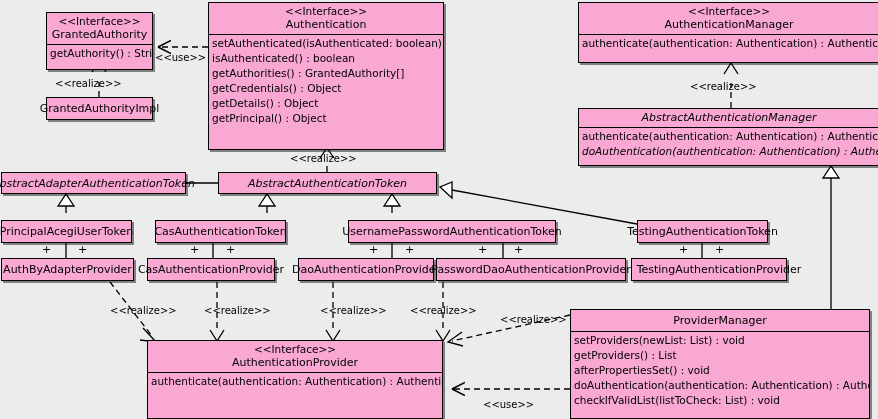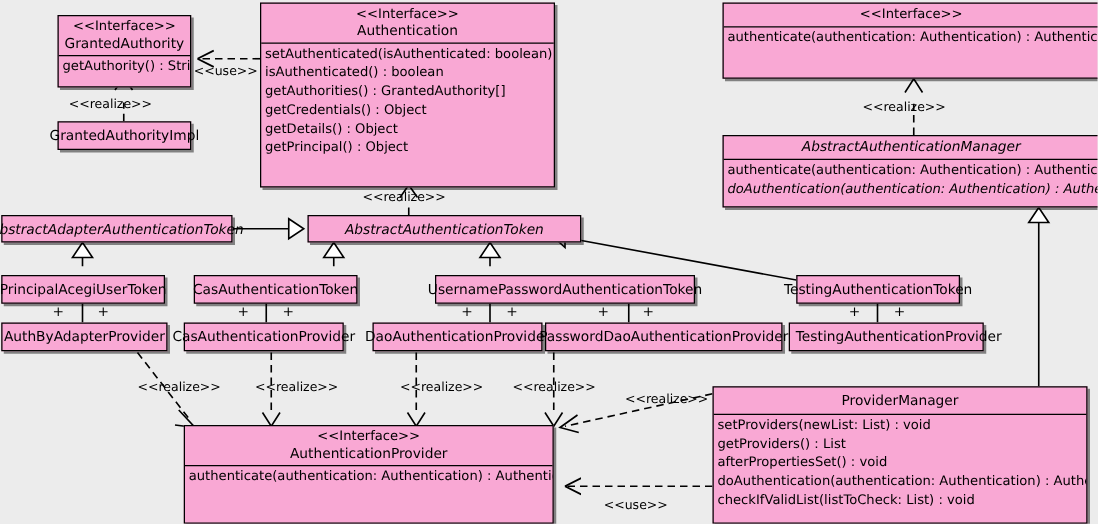--- a/index.html
+++ b/index.html
@@ -193,41 +193,42 @@
       <div class="op">getAuthorities() : GrantedAuthority[]</div>
       <div class="op">getCredentials() : Object</div>
       <div class="op">getDetails() : Object</div>
       <div class="op">getPrincipal() : Object</div>
     </div>
   </div>
 
   <div class="box" style="left:578px;top:2px;width:302px;height:61px;">
     <div class="hdr">
       <span class="stereo">&lt;&lt;Interface&gt;&gt;</span>
+      <span class="nm">AuthenticationManager</span>
     </div>
     <div class="sep ops">
       <div class="op">authenticate(authentication: Authentication) : Authentication</div>
     </div>
   </div>
 
   <div class="box" style="left:578px;top:108px;width:302px;height:58px;">
     <div class="hdr">
       <span class="nm italic">AbstractAuthenticationManager</span>
     </div>
     <div class="sep ops">
       <div class="op">authenticate(authentication: Authentication) : Authentication</div>
       <div class="op italic">doAuthentication(authentication: Authentication) : Authentication</div>
     </div>
   </div>
 
   <div class="box simple italic" style="left:1px;top:172px;width:185px;height:22px;">
     <span>AbstractAdapterAuthenticationToken</span>
   </div>
 
-  <div class="box simple italic" style="left:218px;top:172px;width:219px;height:22px;margin-left:28px;">
+  <div class="box simple italic" style="left:218px;top:172px;width:219px;height:22px;">
     <span>AbstractAuthenticationToken</span>
   </div>
 
   <div class="box simple" style="left:1px;top:220px;width:131px;height:23px;">
     <span>PrincipalAcegiUserToken</span>
   </div>
 
   <div class="box simple" style="left:155px;top:220px;width:131px;height:23px;">
     <span>CasAuthenticationToken</span>
   </div>

